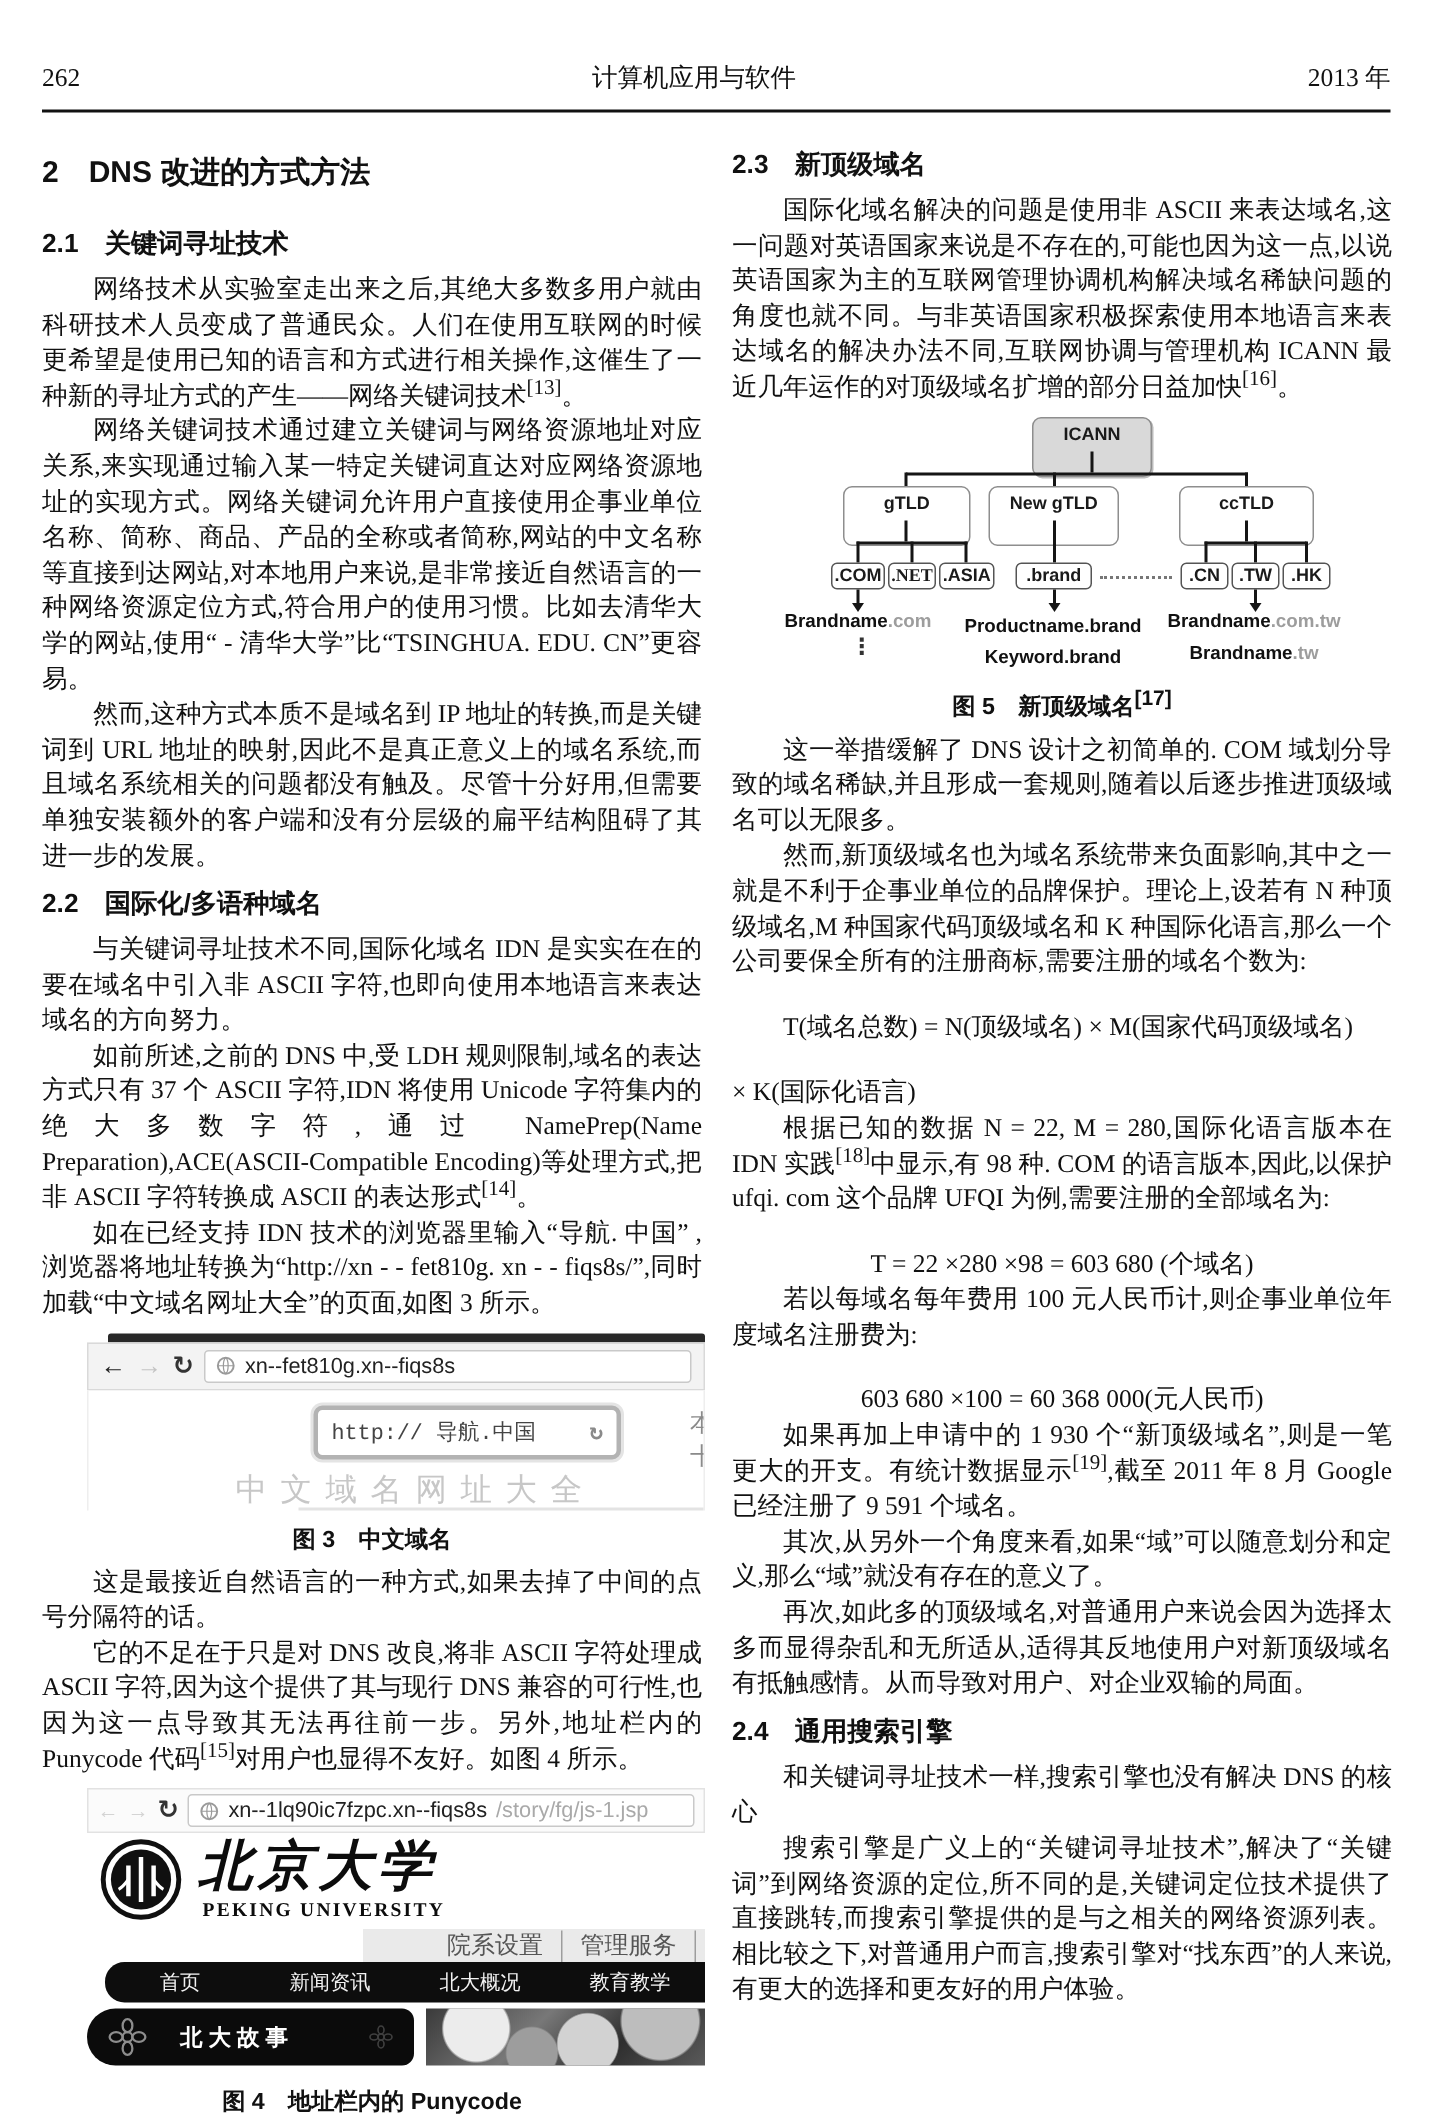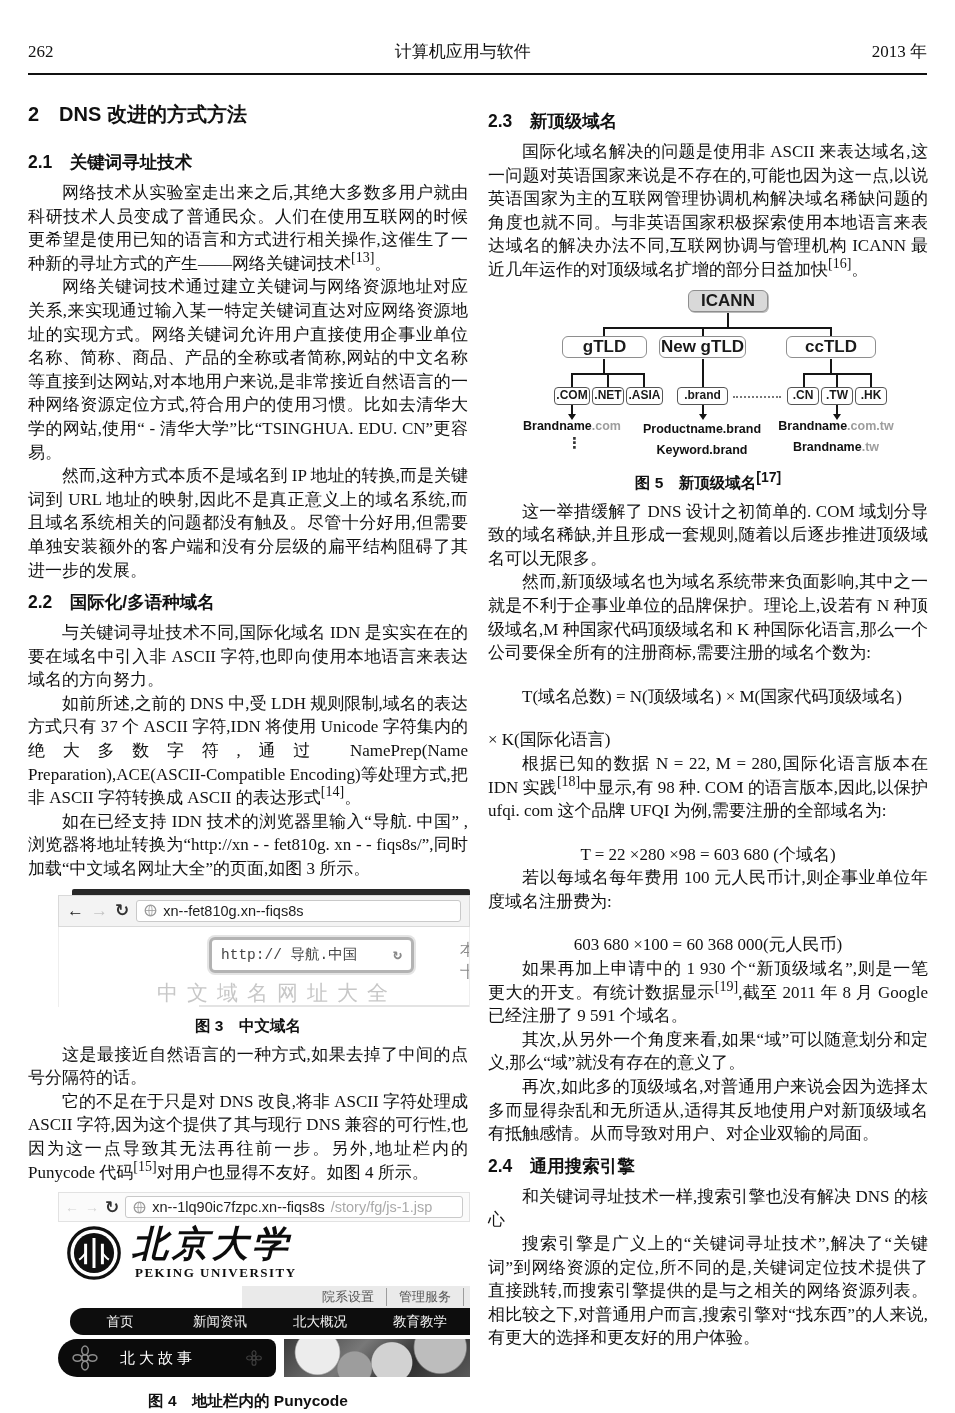--- a/index.html
+++ b/index.html
@@ -104,58 +104,58 @@
     position: absolute; left: 77px; top: 43px;
     font-family: "Liberation Serif", "DejaVu Serif", serif;
     font-weight: bold; font-size: 13px; letter-spacing: 1.5px; color: #0c0c0c;
   }
   .f4-links {
     position: relative; height: 22px;
   }
   .f4-links-strip {
     position: absolute; right: 0; top: 0; width: 228px; height: 22px; background: #eaeaea;
     display: flex; align-items: center; justify-content: flex-end;
-    font-family: "Liberation Sans", "DejaVu Sans", sans-serif; font-size: 13px; color: #555;
+    font-family: "Liberation Sans", "DejaVu Sans", sans-serif; font-size: 16px; color: #555;
   }
   .f4-link { padding: 0 12px; border-right: 1px solid #9d9d9d; }
   .f4-link:last-of-type { border-right: 1px solid #9d9d9d; margin-right: 6px; }
   .f4-nav {
     margin-left: 12px; height: 27px; background: #0d0d0d; border-radius: 13px 0 0 13px;
     display: flex; align-items: center;
     font-family: "Liberation Sans", "DejaVu Sans", sans-serif;
     font-size: 13.5px; color: #f2f2f2;
   }
   .f4-nav span { width: 25%; text-align: center; }
   .f4-banner { margin-top: 4px; display: flex; gap: 8px; height: 38px; }
   .f4-banner-left {
     position: relative; width: 218px; background: #0b0b0b; border-radius: 19px 8px 8px 19px;
     display: flex; align-items: center;
   }
   .f4-banner-left .flower { position: absolute; left: 14px; top: 6px; }
   .f4-banner-left .flower-sm { position: absolute; right: 14px; top: 11px; opacity: .55; }
   .f4-banner-title {
-    margin-left: 62px; color: #fff; font-weight: normal; font-size: 15px; letter-spacing: 4px;
+    margin-left: 62px; color: #fff; font-weight: bold; font-size: 15px; letter-spacing: 4px;
     font-family: "Liberation Sans", "DejaVu Sans", sans-serif;
   }
   .f4-banner-photo {
     flex: 1;
     background:
       radial-gradient(circle at 18% 35%, #ececec 0 14%, rgba(0,0,0,0) 15%),
       radial-gradient(circle at 58% 62%, #d2d2d2 0 18%, rgba(0,0,0,0) 19%),
       radial-gradient(circle at 84% 22%, #bdbdbd 0 16%, rgba(0,0,0,0) 17%),
       radial-gradient(circle at 38% 78%, #9d9d9d 0 14%, rgba(0,0,0,0) 15%),
       linear-gradient(135deg, #3a3a3a, #787878 38%, #2e2e2e 68%, #5a5a5a);
   }
 
   
   .fig5 { position: relative; width: 440px; height: 176px; margin-top: 6px;
           font-family: "Liberation Sans", "DejaVu Sans", sans-serif; }
   .n-box {
     position: absolute; border: 1.5px solid #8e8e8e; border-radius: 6px; background: #fff;
-    font-weight: bold; font-size: 17px; text-align: center; height: 22px; line-height: 20px;
+    font-weight: bold; font-size: 12px; text-align: center; height: 40px; line-height: 20px;
     color: #1a1a1a;
   }
   .n-box.root { background: #d9d9d9; box-shadow: 1px 1px 0 #bbb; }
   .n-box.leaf { border: 1.5px solid #555; border-radius: 4px; height: 18px; line-height: 15px; font-size: 12px; }
   .vline { position: absolute; width: 2px; background: #151515; }
   .hline { position: absolute; height: 2px; background: #151515; }
   .dotline { position: absolute; border-top: 2px dotted #777; width: 48px; }
   .arrowhead { position: absolute; width: 0; height: 0;
     border-left: 4px solid transparent; border-right: 4px solid transparent; border-top: 6px solid #151515; }
   .ex-label { position: absolute; width: 140px; text-align: center;
@@ -277,21 +277,21 @@
                 </g>
               </svg>
           </div>
           <div class="f4-banner-photo"></div>
         </div>
       </div>
       <div class="fig-caption" style="margin-top:14px">图 4　地址栏内的 Punycode</div>
     </div>
 
     <div class="col">
-      <h2 class="sub" style="margin-top:28px">2.3　新顶级域名</h2>
+      <h2 class="sub" style="margin-top:16px">2.3　新顶级域名</h2>
       <p class="para"><span>国际化域名解决的问题是使用非 ASCII 来表达域名,这一问题对英语国家来说是不存在的,可能也因为这一点,以说英语国家为主的互联网管理协调机构解决域名稀缺问题的角度也就不同。与非英语国家积极探索使用本地语言来表达域名的解决办法不同,互联网协调与管理机构 ICANN 最近几年运作的对顶级域名扩增的部分日益加快</span><sup class="ref">[16]</sup><span>。</span></p>
 
       <div class="fig5">
         <div class="n-box root" style="left:200px;top:2px;width:80px;">ICANN</div>
         <div class="vline" style="left:239px;top:25px;height:14px;"></div>
         <div class="hline" style="left:116px;top:39px;width:228px;"></div>
         <div class="vline" style="left:115px;top:39px;height:9px;"></div>
         <div class="vline" style="left:214px;top:39px;height:9px;"></div>
         <div class="vline" style="left:342px;top:39px;height:9px;"></div>
 
@@ -305,21 +305,21 @@
         <div class="vline" style="left:119px;top:85px;height:14px;"></div>
         <div class="vline" style="left:155px;top:85px;height:14px;"></div>
         <div class="vline" style="left:214px;top:71px;height:28px;"></div>
         <div class="vline" style="left:342px;top:71px;height:14px;"></div>
         <div class="hline" style="left:315px;top:85px;width:68px;"></div>
         <div class="vline" style="left:315px;top:85px;height:14px;"></div>
         <div class="vline" style="left:348px;top:85px;height:14px;"></div>
         <div class="vline" style="left:382px;top:85px;height:14px;"></div>
 
         <div class="n-box leaf" style="left:66px;top:99px;width:36px;">.COM</div>
-        <div class="n-box leaf" style="left:104px;top:99px;width:32px;">.NET</div>
+        <div class="n-box leaf" style="left:104px;top:99px;width:32px;font-family:Liberation Serif, serif;">.NET</div>
         <div class="n-box leaf" style="left:138px;top:99px;width:37px;">.ASIA</div>
         <div class="n-box leaf" style="left:189px;top:99px;width:51px;">.brand</div>
         <div class="dotline" style="left:245px;top:108px;"></div>
         <div class="n-box leaf" style="left:299px;top:99px;width:32px;">.CN</div>
         <div class="n-box leaf" style="left:333px;top:99px;width:32px;">.TW</div>
         <div class="n-box leaf" style="left:367px;top:99px;width:32px;">.HK</div>
 
         <div class="vline" style="left:83px;top:117px;height:9px;"></div>
         <div class="arrowhead" style="left:80px;top:126px;"></div>
         <div class="vline" style="left:214px;top:117px;height:9px;"></div>

